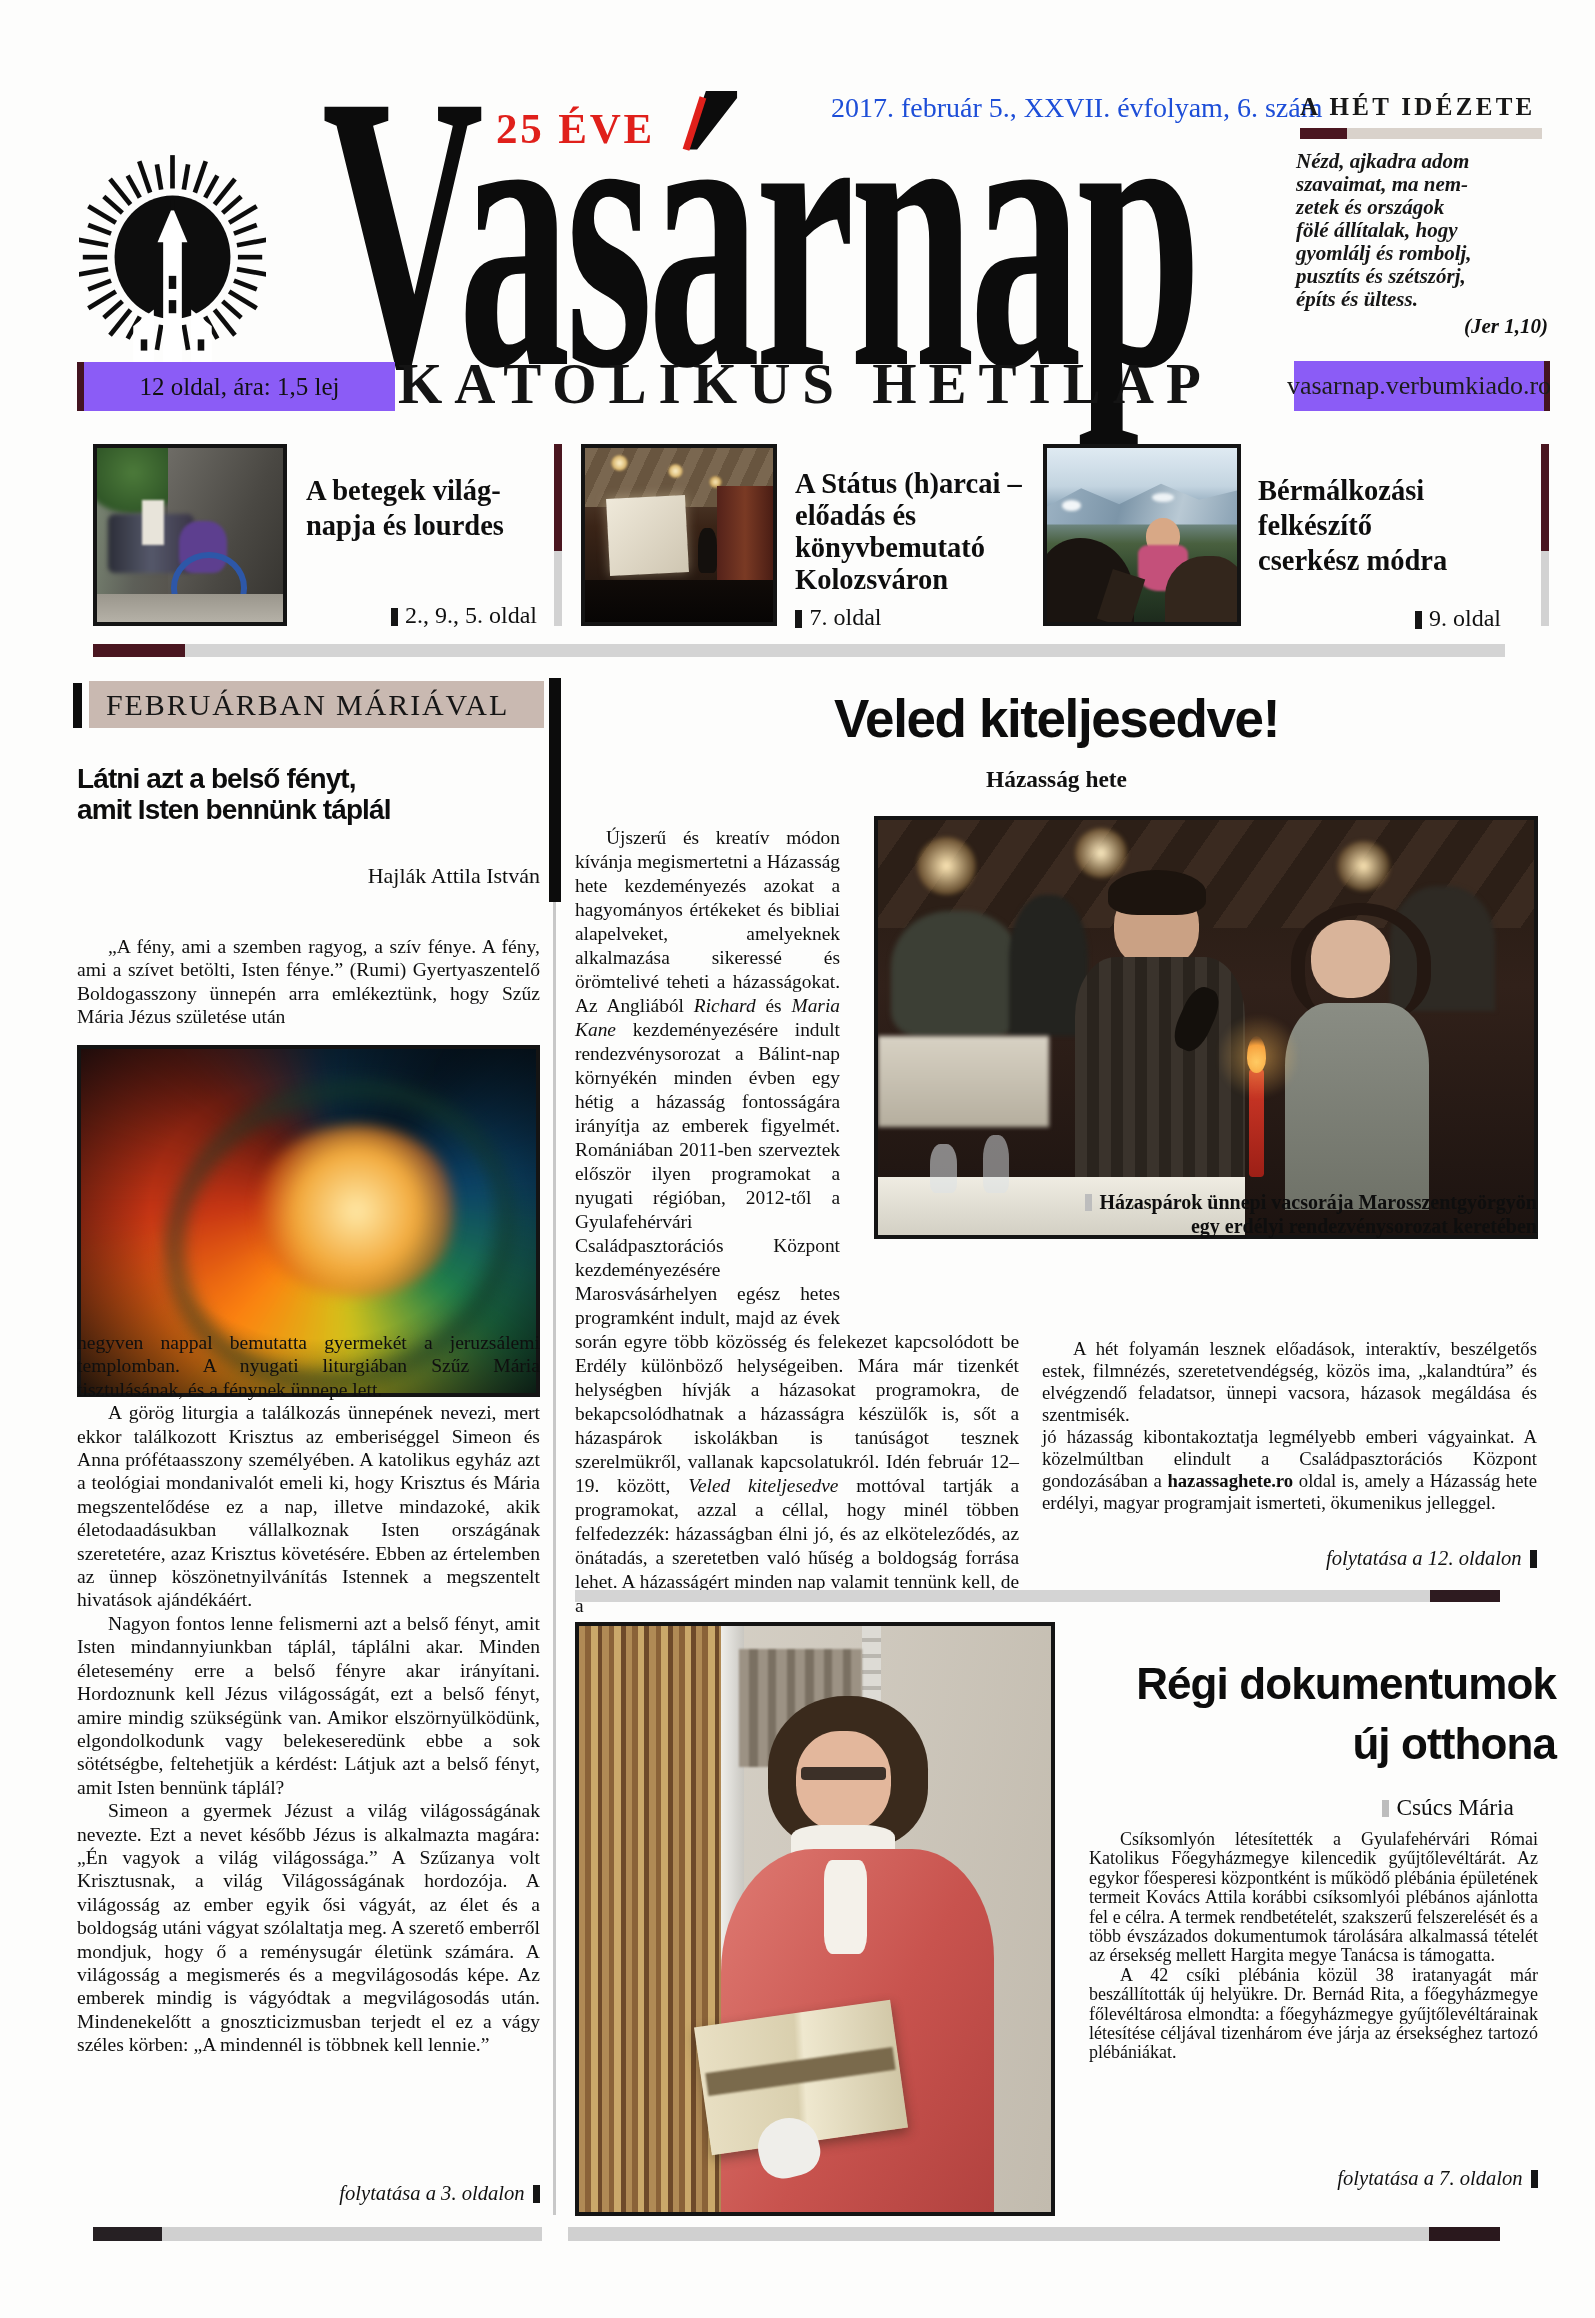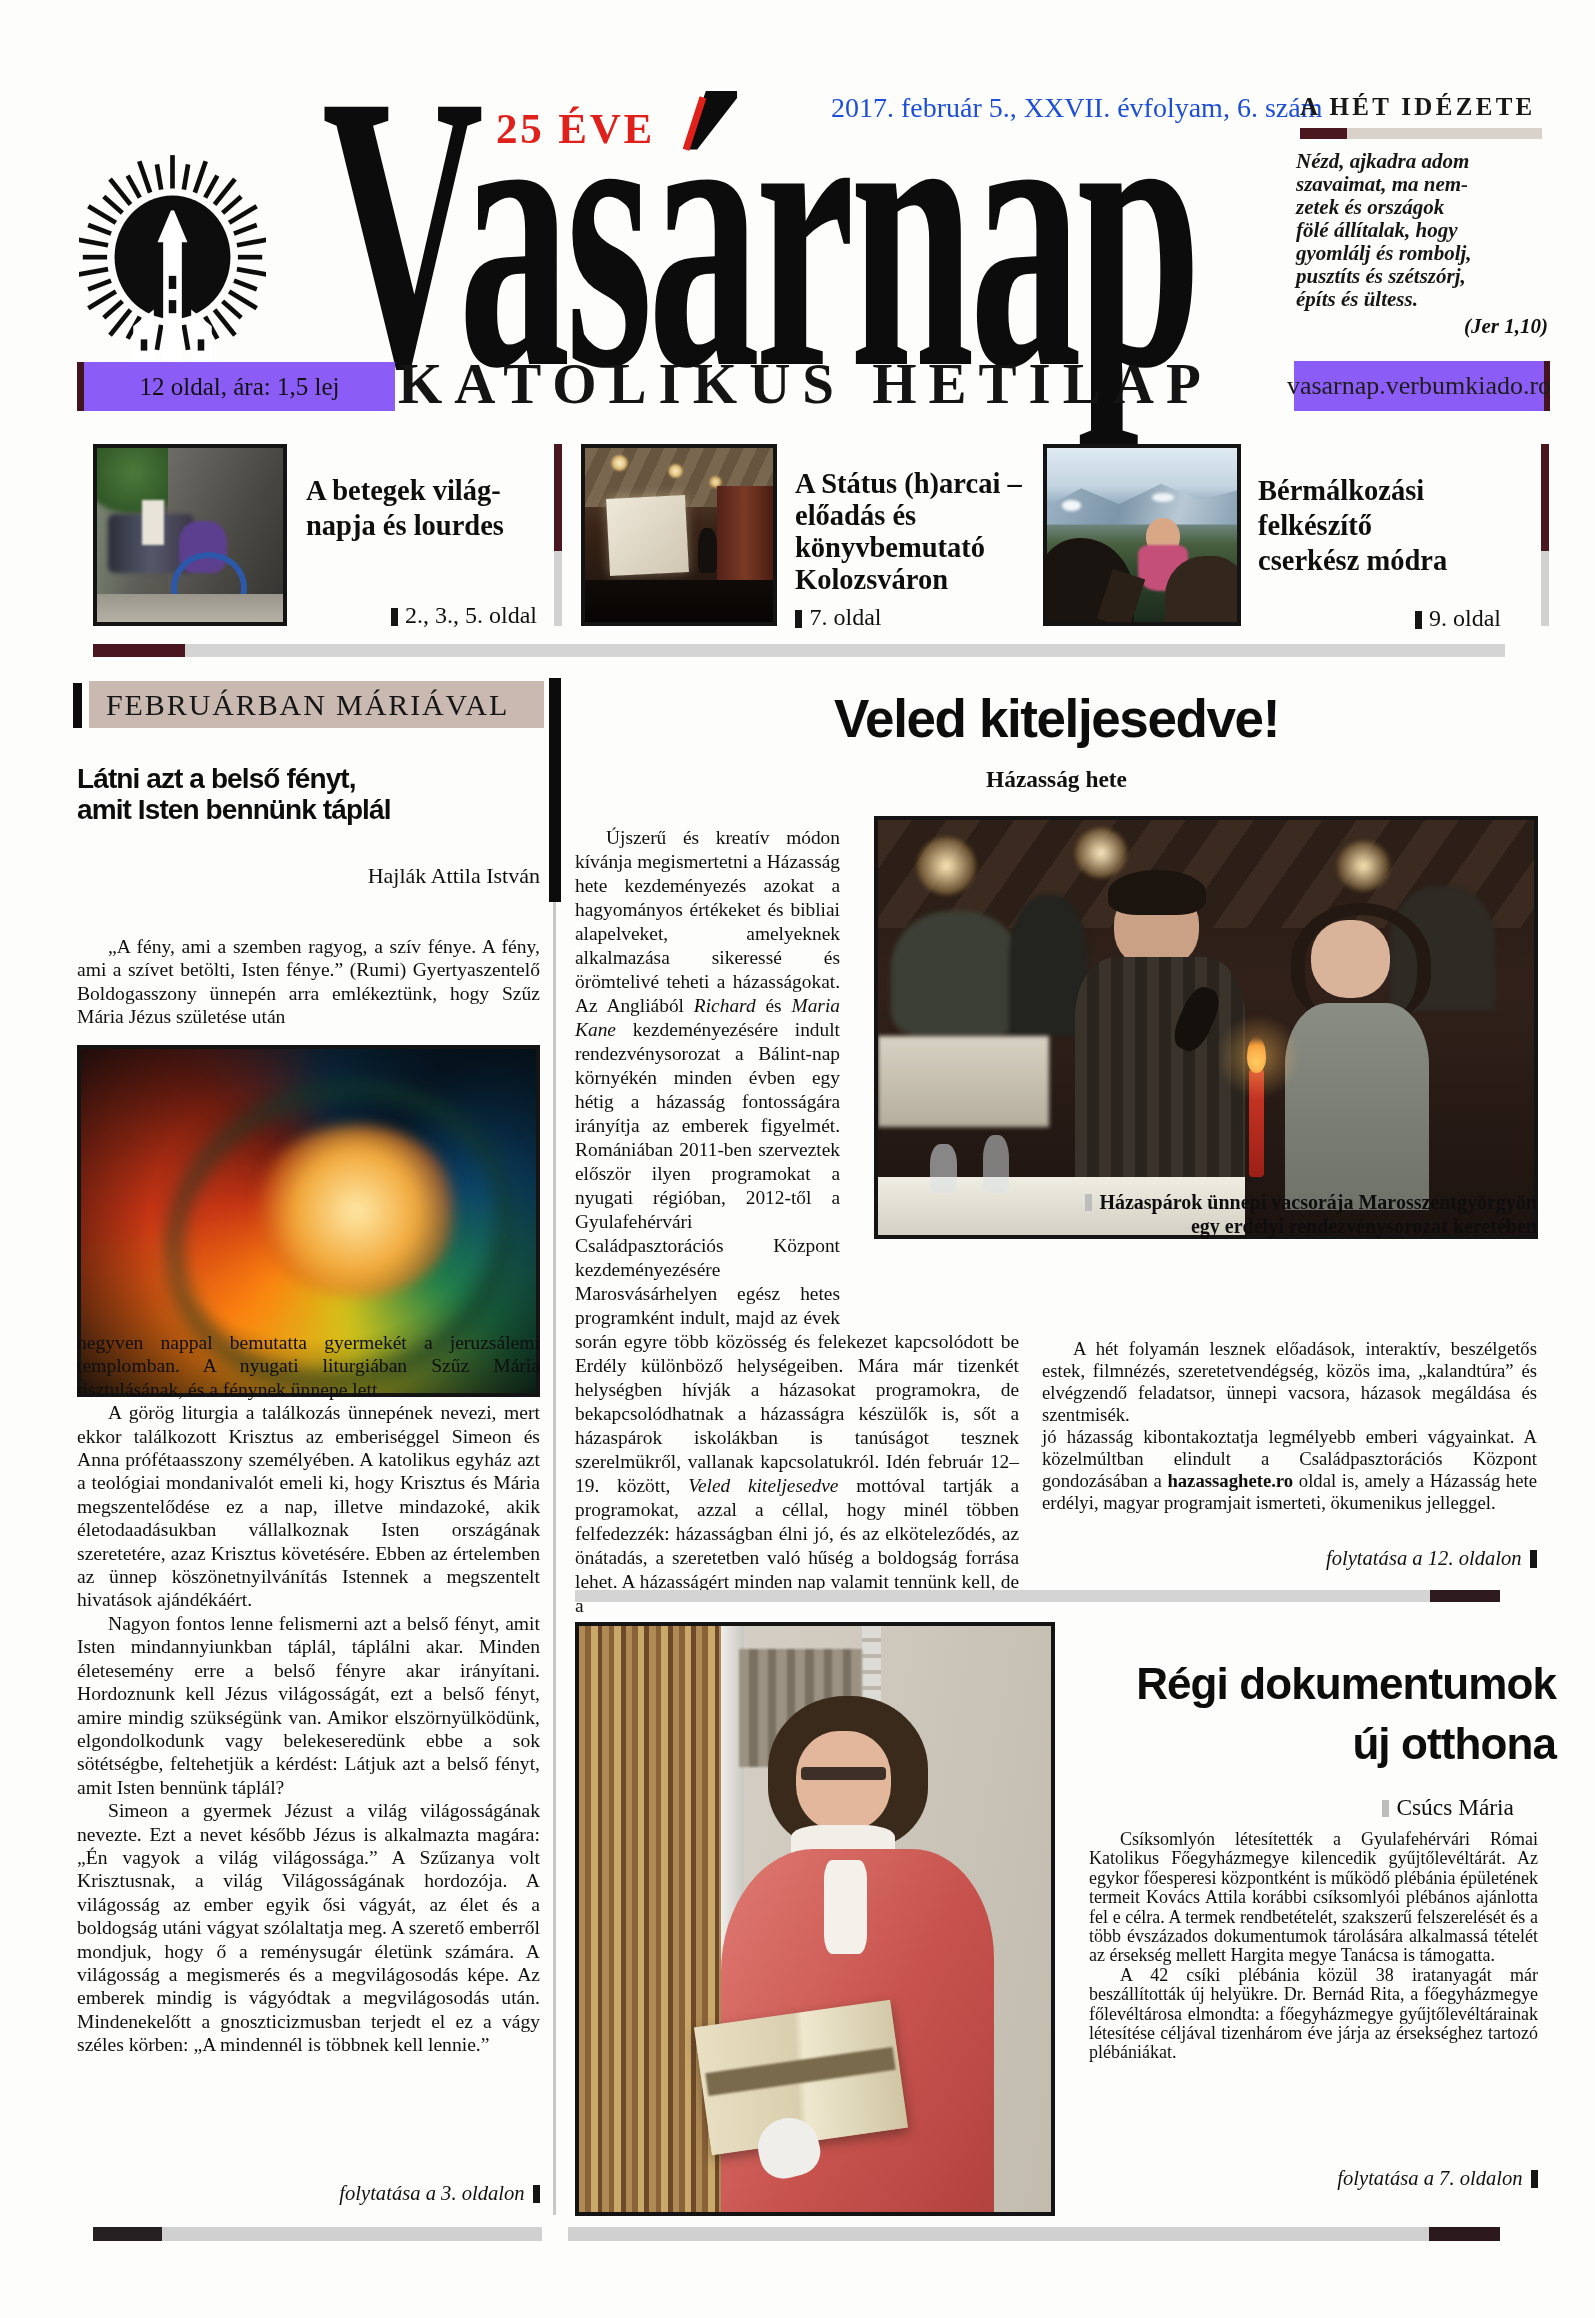--- a/index.html
+++ b/index.html
@@ -153,21 +153,21 @@
     <div class="ph-layer" style="left:-8%;top:-10%;width:55%;height:48%;border-radius:50%;background:radial-gradient(circle,#4c7a3a,#2e5426 70%);filter:blur(2.8px);"></div>
     <div class="ph-layer" style="left:38%;top:0;width:65%;height:100%;background:linear-gradient(115deg,#6e6c66,#4a4843 55%,#33312d);"></div>
     <div class="ph-layer" style="left:6%;top:38%;width:46%;height:34%;background:linear-gradient(90deg,#2c2e38,#55586a,#3a3546);filter:blur(2.3px);border-radius:6.5px;"></div>
     <div class="ph-layer" style="left:44%;top:42%;width:26%;height:30%;background:#5d3f8f;border-radius:40% 40% 30% 30%;filter:blur(1.4px);"></div>
     <div class="ph-layer" style="left:40%;top:60%;width:34%;height:34%;border:6.5px solid #2d57a8;border-radius:50%;background:transparent;"></div>
     <div class="ph-layer" style="left:24%;top:30%;width:12%;height:26%;background:#e8e4da;filter:blur(0.9px);"></div>
     <div class="ph-layer" style="left:0;top:84%;width:100%;height:16%;background:linear-gradient(#9a968c,#b5b1a7);"></div>
   </div>
   <div class="abs tz-title" style="left:306px;top:473px">A betegek világ-<br>napja és lourdes</div>
   <div class="abs tz-ref" style="left:306px;top:602px;width:231px;text-align:right;">
-    <span class="blt"></span><span>2., 3., 5. oldal</span>
+    <span class="blt"></span><span>2., 9., 5. oldal</span>
   </div>
 
   <div class="abs vsep-m" style="left:554px;top:444px;height:107px"></div>
   <div class="abs vsep-g" style="left:554px;top:551px;height:75px"></div>
 
   <div class="photo" style="left:581px;top:444px;width:196px;height:182px;background:linear-gradient(180deg,#6b5844 0%,#3a2417 45%,#17100c 100%);">
     <div class="ph-layer" style="left:0;top:0;width:100%;height:34%;background:repeating-linear-gradient(115deg,#7a6750 0 12px,#68553f 12px 24px);"></div>
     <div class="ph-layer" style="left:14%;top:4%;width:9%;height:9%;border-radius:50%;background:radial-gradient(circle,#fff4cf,#d8b46a 60%,transparent 75%);filter:blur(0.9px);"></div>
     <div class="ph-layer" style="left:44%;top:9%;width:8%;height:8%;border-radius:50%;background:radial-gradient(circle,#fff4cf,#d8b46a 60%,transparent 75%);filter:blur(0.9px);"></div>
     <div class="ph-layer" style="left:66%;top:16%;width:7%;height:7%;border-radius:50%;background:radial-gradient(circle,#ffeec0,#c9a258 60%,transparent 75%);filter:blur(0.9px);"></div>

